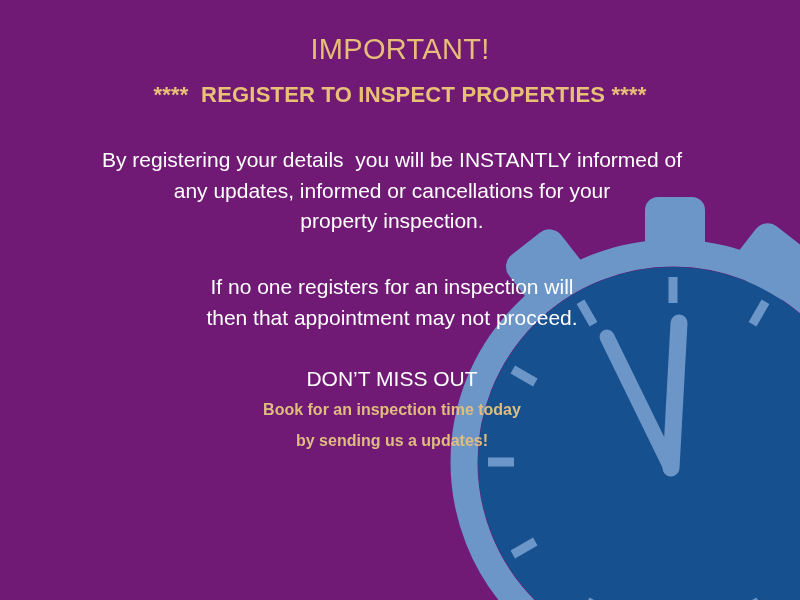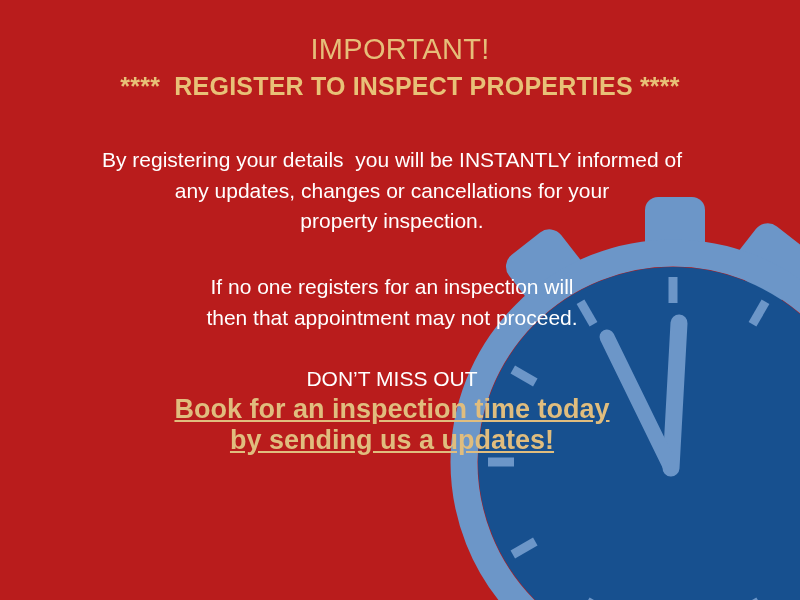--- a/index.html
+++ b/index.html
@@ -13,21 +13,21 @@
     overflow: hidden;
     background: #17508F;
     font-family: "Liberation Sans", sans-serif;
     position: relative;
   }
   #slide {
     position: absolute;
     inset: 0;
     width: 800px;
     height: 600px;
-    background: #b91c1c;
+    background: #701a75;
     overflow: hidden;
   }
   
   #clock-graphic {
     position: absolute;
     left: 0;
     top: 0;
     width: 800px;
     height: 600px;
     z-index: 1;
@@ -49,23 +49,24 @@
   .heading-important {
     color: #E6BE79;
     font-size: 29px;
     font-weight: 400;
     line-height: 38px;
     letter-spacing: 0.3px;
     white-space: pre;
   }
   .heading-register {
     color: #E8C177;
-    font-size: 25px;
+    font-size: 22px;
     font-weight: 700;
     line-height: 36px;
+    margin-top: 9px;
     letter-spacing: 0.2px;
     white-space: pre;
   }
   .body-block {
     position: absolute;
     left: 62px;
     width: 660px;
     text-align: center;
   }
   #para-1 { top: 145px; }
@@ -81,25 +82,24 @@
   }
   .cta-line-lead {
     color: #FFFFFF;
     font-size: 21px;
     font-weight: 400;
     line-height: 31px;
     white-space: pre;
   }
   .cta-line-gold {
     color: #E0BD7E;
-    font-size: 27px;
+    font-size: 16px;
     font-weight: 700;
     line-height: 31px;
     white-space: pre;
-    text-decoration: underline;
   }
 </style>
 </head>
 <body>
 
 <div id="slide">
 
   <svg id="clock-graphic" viewBox="0 0 800 600" xmlns="http://www.w3.org/2000/svg">
     <g fill="#6C96C8">
 
@@ -152,21 +152,21 @@
 
   <div id="content">
 
     <div class="headings">
       <div class="heading-important">IMPORTANT!</div>
       <div class="heading-register">****  REGISTER TO INSPECT PROPERTIES ****</div>
     </div>
 
     <div class="body-block" id="para-1">
       <div class="body-line">By registering your details  you will be INSTANTLY informed of</div>
-      <div class="body-line">any updates, changes or cancellations for your</div>
+      <div class="body-line">any updates, informed or cancellations for your</div>
       <div class="body-line">property inspection.</div>
     </div>
 
     <div class="body-block" id="para-2">
       <div class="body-line">If no one registers for an inspection will</div>
       <div class="body-line">then that appointment may not proceed.</div>
     </div>
 
     <div class="body-block" id="cta">
       <div class="cta-line-lead">DON’T MISS OUT</div>

